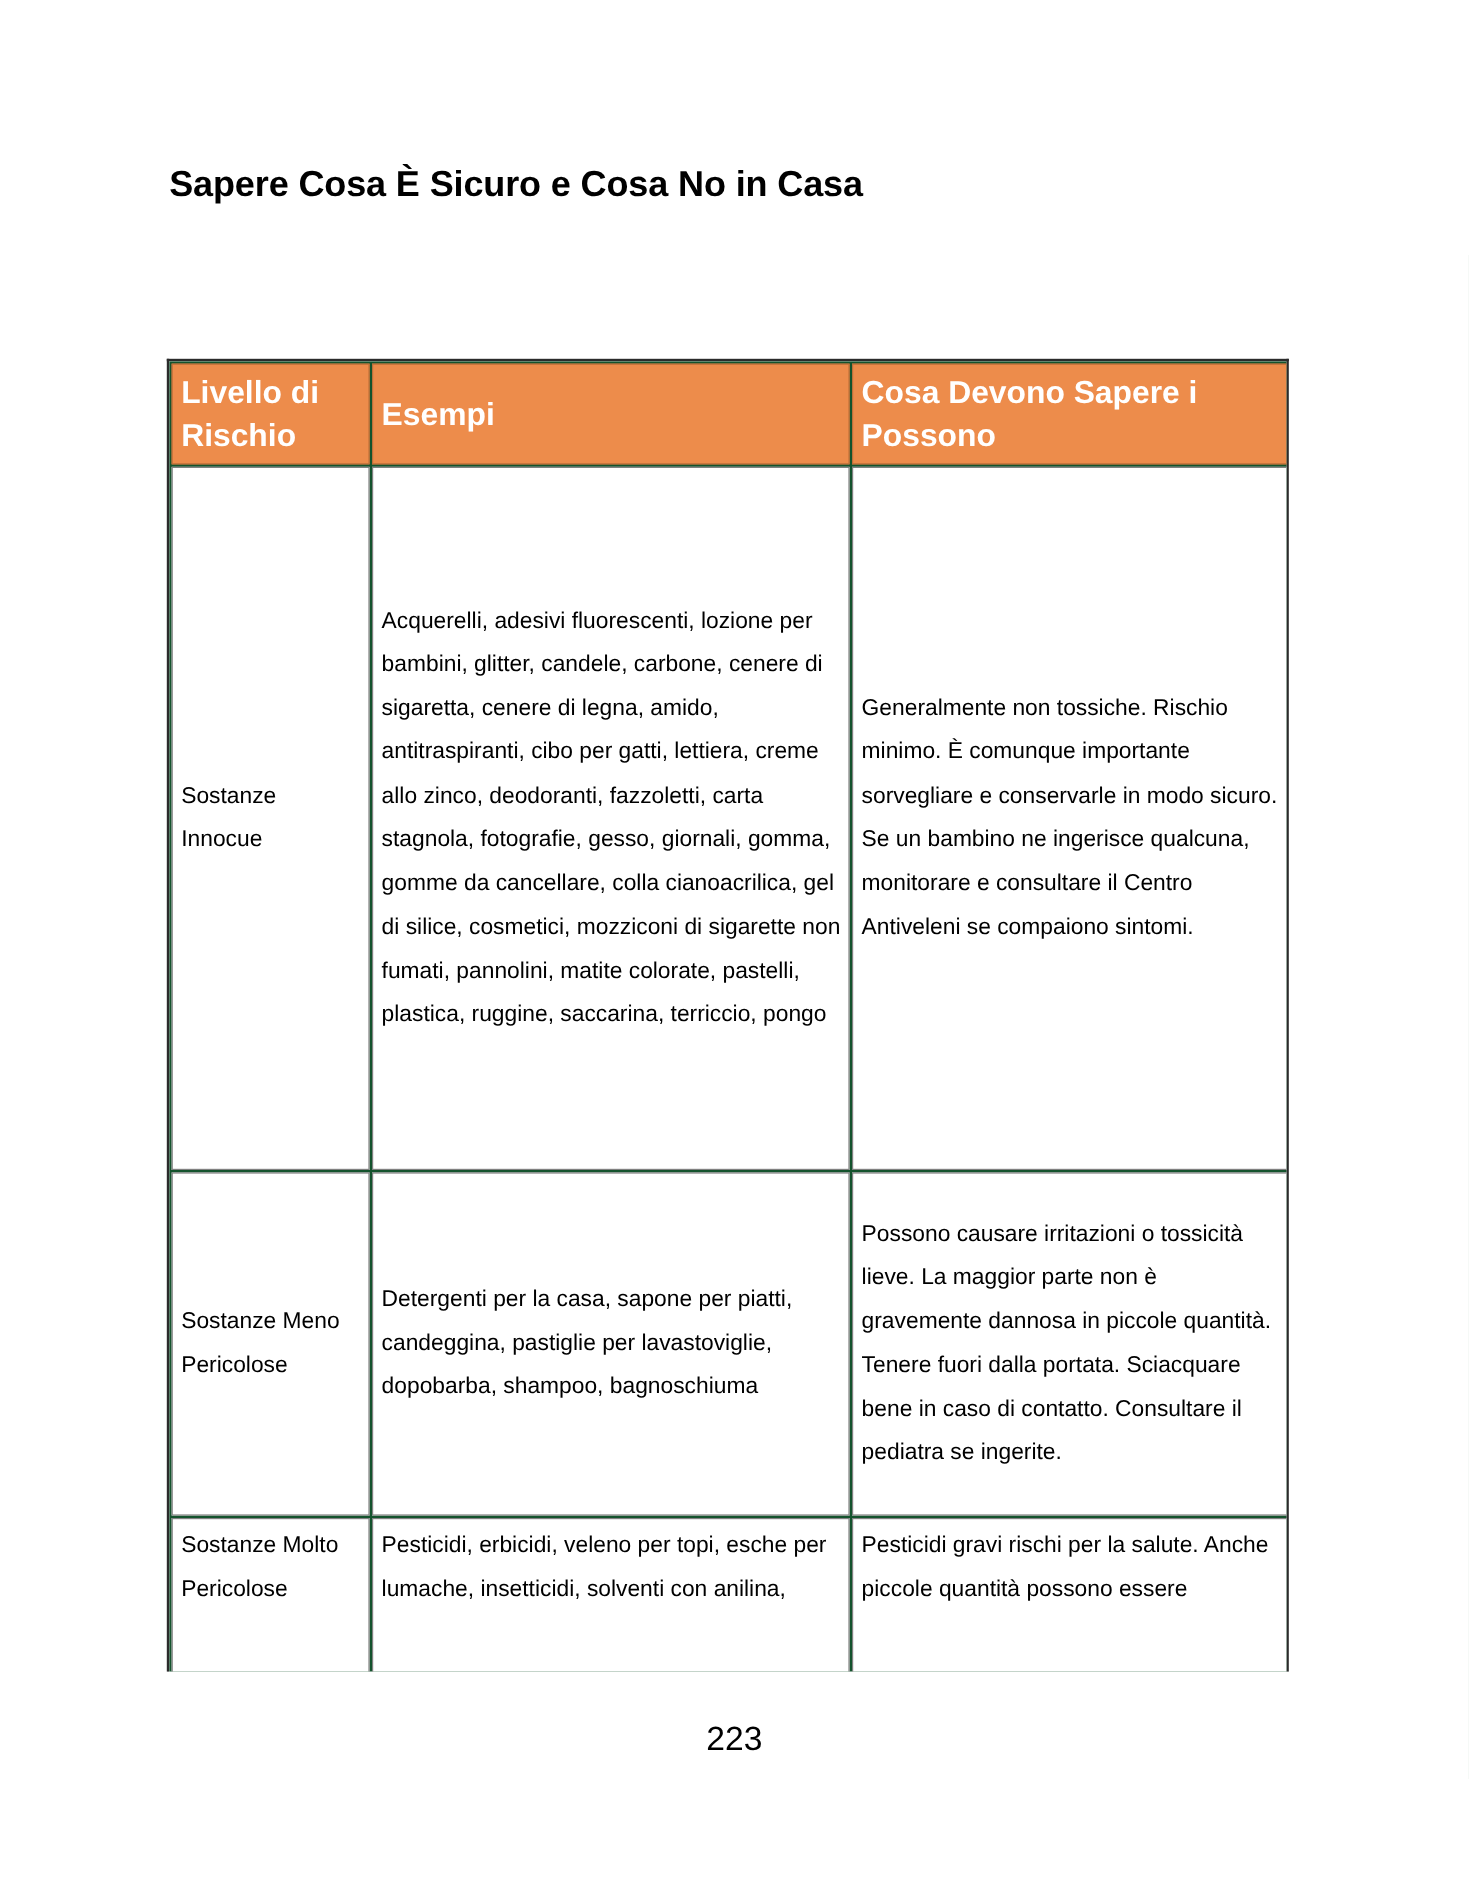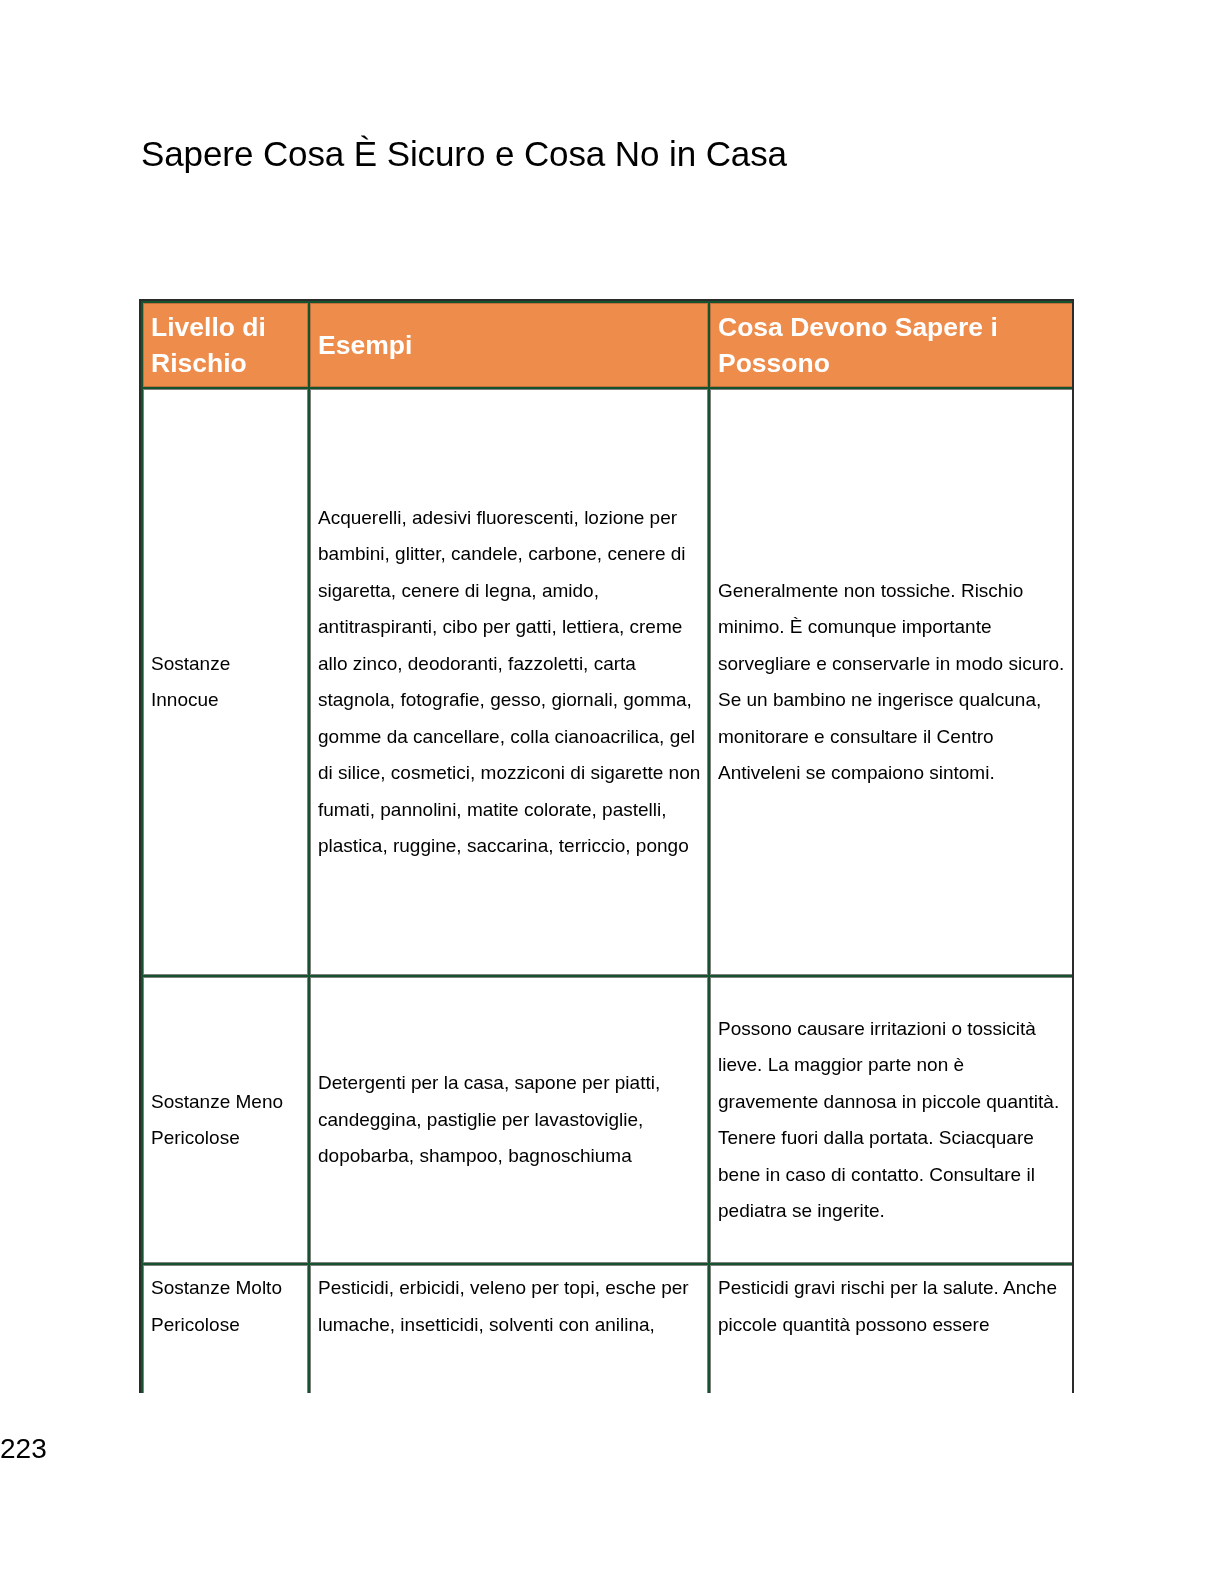--- a/index.html
+++ b/index.html
@@ -26,22 +26,22 @@
   }
 
   .content {
     position: absolute;
     left: 141px;
     top: 133px;
     width: 935px;
   }
 
   .doc-title {
-    font-size: 35px;
-    font-weight: normal;
+    font-size: 30px;
+    font-weight: bold;
     line-height: 41px;
     letter-spacing: -0.1px;
     margin: 0 0 0 0;
     white-space: nowrap;
   }
 
   .doc-intro {
     font-size: 27.5px;
     font-weight: normal;
     line-height: 41.5px;
@@ -117,20 +117,21 @@
   
   tr.row-innocue td { height: 586px; }
   tr.row-meno td    { height: 286px; }
   tr.row-molto td   { height: 190px; vertical-align: top; padding-top: 4px; }
 
   .page-number {
     position: absolute;
     left: 0;
     top: 1432px;
     width: 1224px;
+    text-align: center;
     font-size: 28px;
     line-height: 34px;
     font-weight: normal;
   }
 </style>
 </head>
 <body>
 
 <div class="page">
 

